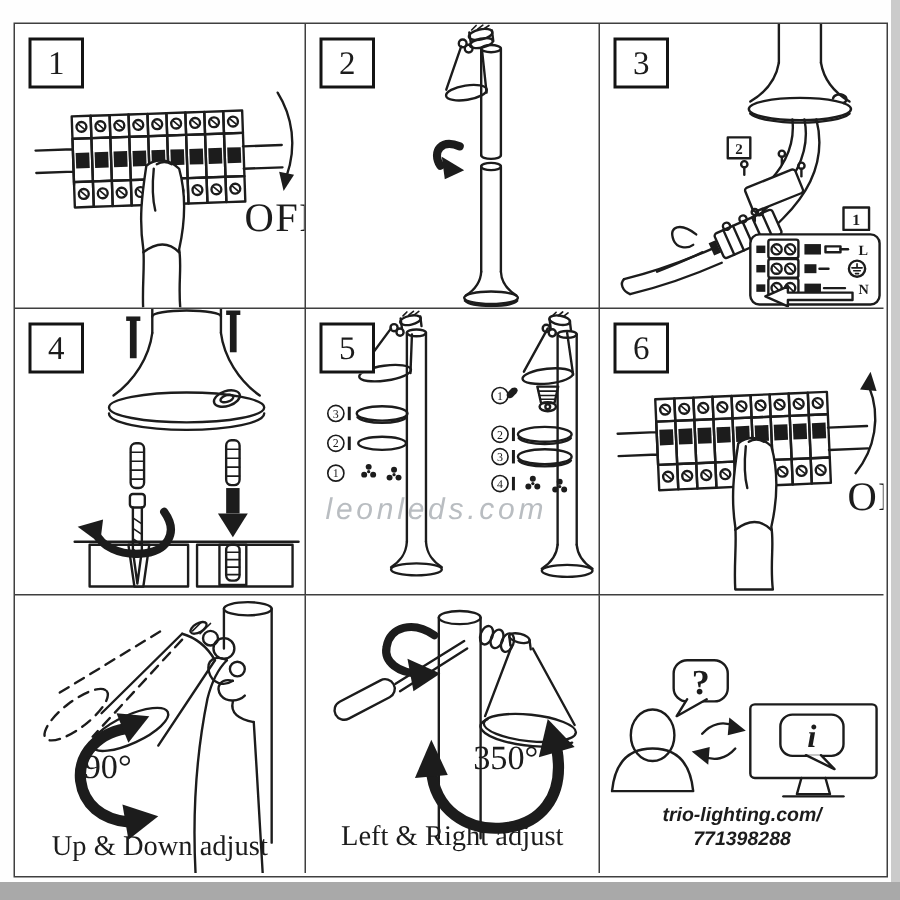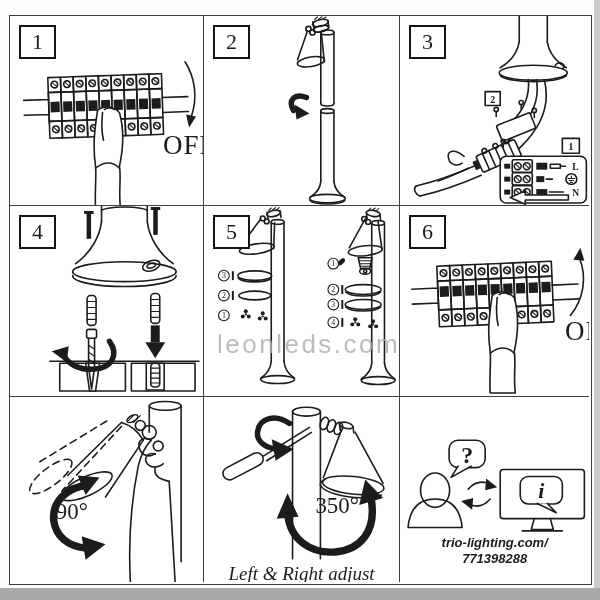--- a/index.html
+++ b/index.html
@@ -32,27 +32,27 @@
   svg .dash{stroke-dasharray:7 5;}
   svg text{fill:var(--ink);stroke:none;font-family:"Liberation Serif",serif;}
   .stepnum{position:absolute;left:9px;top:9px;width:33px;height:30px;border:2.6px solid #141414;
            background:#fff;display:flex;align-items:center;justify-content:center;
            font-size:22px;line-height:1;z-index:2;}
   .status{position:absolute;font-size:27px;letter-spacing:1px;z-index:2;}
   .status-off{left:153px;top:114px;}
   .status-on{left:165px;top:110px;}
   .caption{position:absolute;left:0;width:100%;text-align:center;font-size:19px;z-index:2;}
   .cap-ud{top:157px;}
-  .cap-lr{top:166px;font-style:italic;}
+  .cap-lr{top:150px;}
   .support-text{position:absolute;left:0;top:138px;width:100%;text-align:center;
                 font-family:"Liberation Sans",sans-serif;font-weight:bold;font-size:13px;
                 line-height:1.2;z-index:2;font-style:italic;}
   .watermark{position:absolute;left:217px;top:329px;z-index:4;
-             font-family:"Liberation Sans",sans-serif;font-size:26px;letter-spacing:2.5px;
-             color:var(--wm);pointer-events:none;}
+             font-family:"Liberation Sans",sans-serif;font-size:20px;letter-spacing:2.5px;
+             color:var(--wm);pointer-events:none;font-style:italic;}
 </style>
 </head>
 <body>
 
 <div id="page">
 
   <div class="sheet">
 
     <div class="cell">
       <div class="stepnum">1</div>
@@ -447,20 +447,21 @@
           <path d="M160,86 C150,84 144,80 146,72"></path>
           <circle cx="149" cy="50" r="5"></circle>
         </g>
         <g>
           <path class="t8" d="M78,90 C56,92 42,108 44,126 C46,142 58,152 76,154"></path>
           <polygon class="f" points="90,82 68,80 76,100"></polygon>
           <polygon class="f" points="96,150 72,142 76,166"></polygon>
         </g>
         <text x="46" y="124" font-size="23">90°</text>
       </svg>
+      <div class="caption cap-ud">Up &amp; Down adjust</div>
     </div>
 
     <div class="cell lastrow">
       <svg class="art" viewBox="0 0 196 189" preserveAspectRatio="none">
         <g>
           <ellipse cx="103" cy="15" rx="14" ry="4.5"></ellipse>
           <path d="M89,15 V165 M117,15 V165"></path>
         </g>
         <g>
           <ellipse cx="121" cy="27" rx="4" ry="6.5" transform="rotate(20 121 27)"></ellipse>

